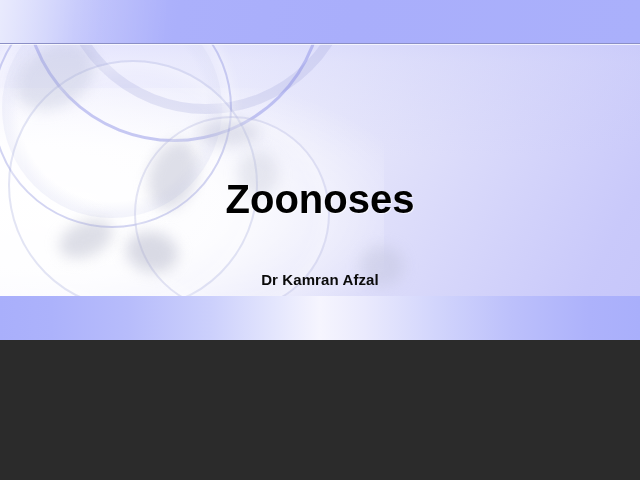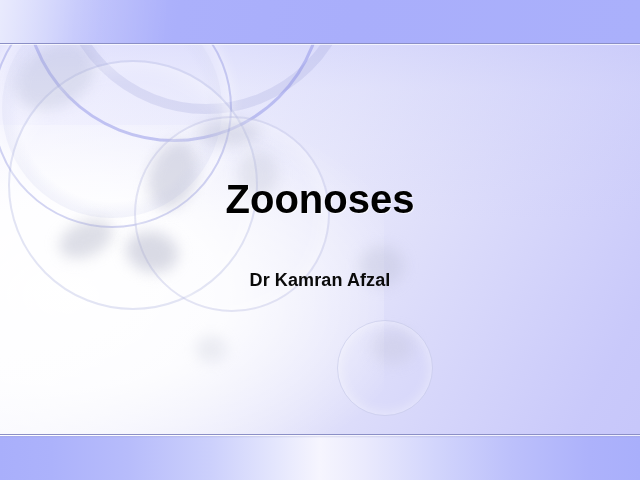--- a/index.html
+++ b/index.html
@@ -4,21 +4,21 @@
 <title>Zoonoses</title>
 <style>
   html, body {
     margin: 0;
     padding: 0;
     background: #2b2b2b;
   }
   #slide {
     position: relative;
     width: 640px;
-    height: 480px;
+    height: 340px;
     overflow: hidden;
     font-family: "Liberation Sans", sans-serif;
     background: #737373;
   }
 
   
 
   
   .bg-base {
     position: absolute;
@@ -228,21 +228,21 @@
     text-shadow: 1px 1px 0 rgba(255,255,255,0.55);
   }
   .subtitle-block {
     position: absolute;
     left: 0; right: 0;
     top: 268px;
     text-align: center;
   }
   .subtitle-line {
     margin: 0;
-    font-size: 18px;
+    font-size: 15px;
     font-weight: bold;
     color: #0a0a0a;
     line-height: 24px;
     letter-spacing: 0.1px;
   }
 </style>
 </head>
 <body>
 
 <div id="slide">

